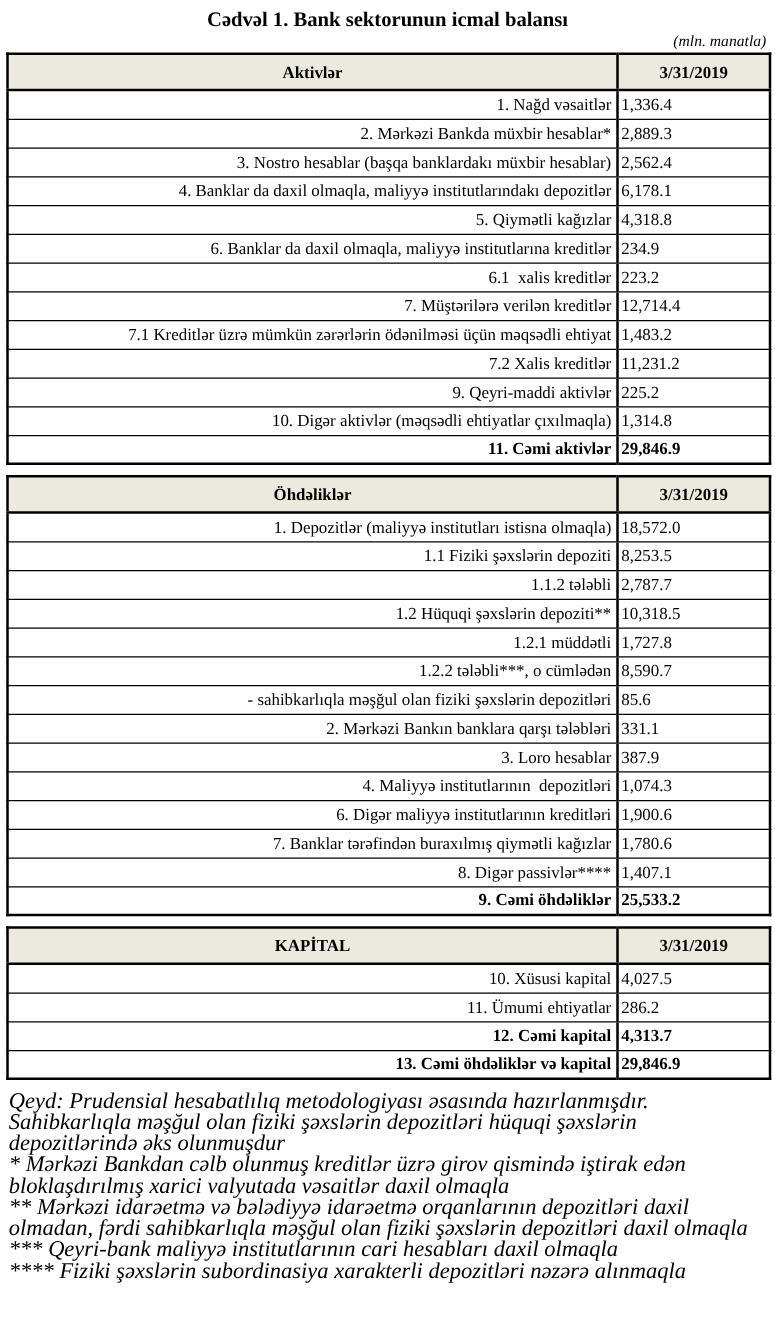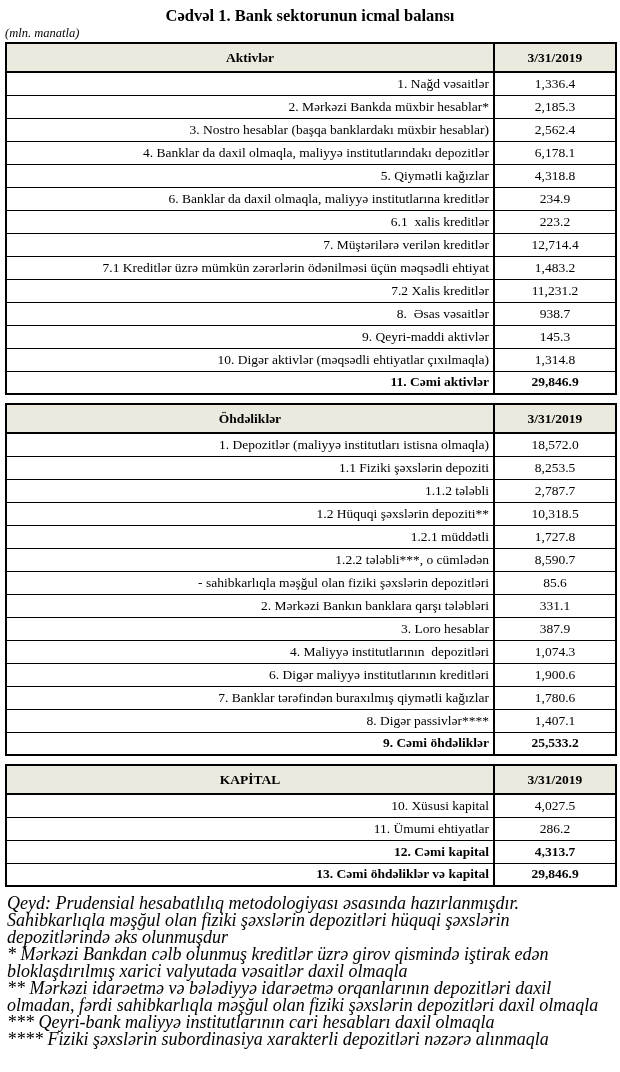--- a/index.html
+++ b/index.html
@@ -15,20 +15,21 @@
     padding: 5px 5px 0 5px;
     overflow: hidden;
   }
   .title {
     text-align: center;
     font-weight: bold;
     font-size: 16.5px;
     line-height: 21px;
   }
   .unit-note {
+    text-align: right;
     font-style: italic;
     font-size: 12.5px;
     line-height: 15px;
     padding-right: 2px;
     margin-bottom: 1px;
   }
   table.balance {
     width: 610px;
     border-collapse: collapse;
     border: 2px solid #000;
@@ -47,21 +48,20 @@
   }
   table.balance col.c-label { width: 488px; }
   table.balance col.c-value { width: 122px; }
   table.balance td.label {
     text-align: right;
     padding: 2px 4px 2px 4px;
     height: 23px;
     white-space: pre-wrap;
   }
   table.balance td.value {
-    text-align: center;
     padding: 2px 2px;
     height: 23px;
     border-left: 2px solid #000;
   }
   table.balance th.value-head { border-left: 2px solid #000; }
   td.ind1 { padding-left: 30px !important; }
   td.ind2 { padding-left: 46px !important; }
   .bold { font-weight: bold; margin-top: 32px; }
   .footnotes {
     margin-top: 2px;
@@ -92,21 +92,21 @@
         <th class="value-head">3/31/2019</th>
       </tr>
     </thead>
     <tbody>
         <tr>
           <td class="label">1. Nağd vəsaitlər</td>
           <td class="value">1,336.4</td>
         </tr>
         <tr>
           <td class="label">2. Mərkəzi Bankda müxbir hesablar*</td>
-          <td class="value">2,185.3</td>
+          <td class="value">2,889.3</td>
         </tr>
         <tr>
           <td class="label">3. Nostro hesablar (başqa banklardakı müxbir hesablar)</td>
           <td class="value">2,562.4</td>
         </tr>
         <tr>
           <td class="label">4. Banklar da daxil olmaqla, maliyyə institutlarındakı depozitlər</td>
           <td class="value">6,178.1</td>
         </tr>
         <tr>
@@ -127,26 +127,22 @@
         </tr>
         <tr>
           <td class="label">7.1 Kreditlər üzrə mümkün zərərlərin ödənilməsi üçün məqsədli ehtiyat</td>
           <td class="value">1,483.2</td>
         </tr>
         <tr>
           <td class="label">7.2 Xalis kreditlər</td>
           <td class="value">11,231.2</td>
         </tr>
         <tr>
-          <td class="label">8.  Əsas vəsaitlər</td>
-          <td class="value">938.7</td>
-        </tr>
-        <tr>
           <td class="label">9. Qeyri-maddi aktivlər</td>
-          <td class="value">145.3</td>
+          <td class="value">225.2</td>
         </tr>
         <tr>
           <td class="label">10. Digər aktivlər (məqsədli ehtiyatlar çıxılmaqla)</td>
           <td class="value">1,314.8</td>
         </tr>
         <tr>
           <td class="label bold">11. Cəmi aktivlər</td>
           <td class="value bold">29,846.9</td>
         </tr>
       </tbody>

